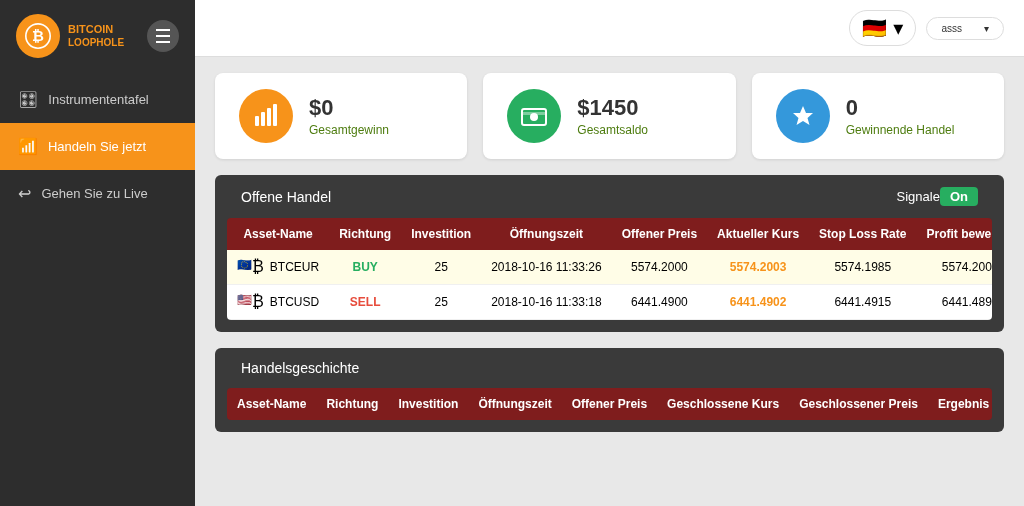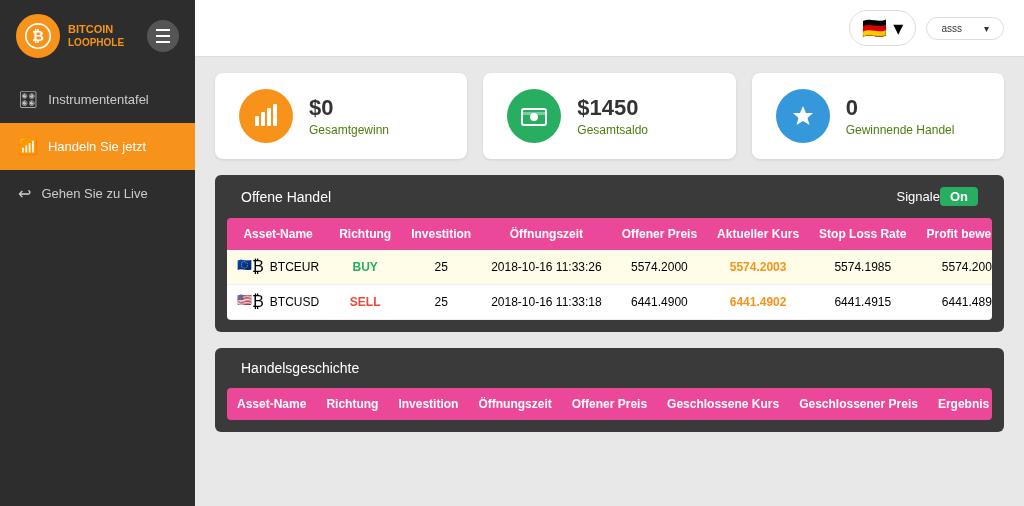--- a/index.html
+++ b/index.html
@@ -135,21 +135,21 @@
       border-radius: 4px;
       padding: 2px 10px;
       font-size: 13px;
       font-weight: bold;
     }
 
     
     .table-wrapper { background: #fff; margin: 0 12px 12px 12px; border-radius: 4px; overflow: auto; }
     table { width: 100%; border-collapse: collapse; font-size: 12px; }
     thead tr th {
-      background: #ec4899;
+      background: #7f1d1d;
       color: #fff;
       padding: 9px 10px;
       text-align: center;
       font-weight: 600;
       font-size: 12px;
       white-space: nowrap;
     }
     tbody tr td {
       padding: 8px 10px;
       text-align: center;

